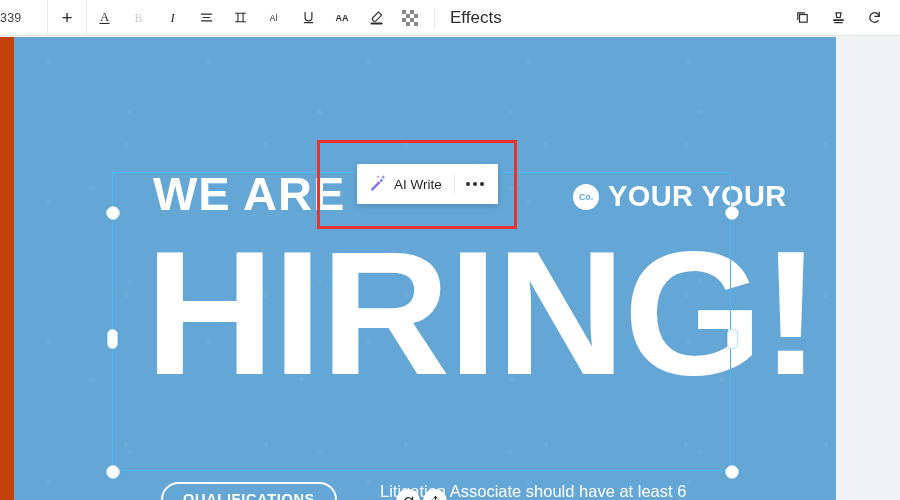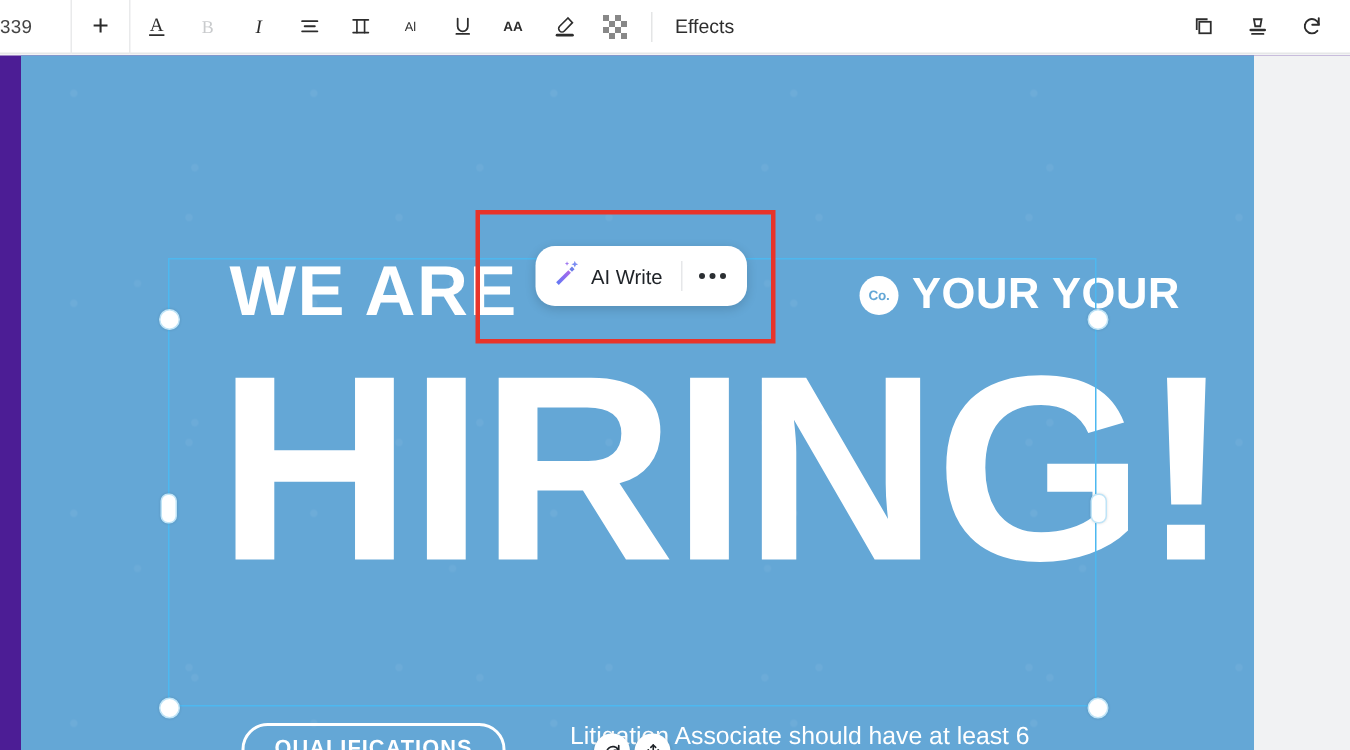--- a/index.html
+++ b/index.html
@@ -35,31 +35,31 @@
   .tool-group { display: flex; align-items: center; height: 36px; }
   .tbtn {
     width: 34px; height: 36px;
     display: flex; align-items: center; justify-content: center;
     color: #2d2d2d;
   }
   .tbtn.disabled { color: #c9cbcd; }
   .tbtn svg { display: block; }
   .divider-v { width: 1px; height: 20px; background: #e4e5e6; margin: 0 7px; }
   .effects-btn {
-    font-size: 13px; color: #2d2d2d; padding: 0 8px;
+    font-size: 17px; color: #2d2d2d; padding: 0 8px;
     height: 36px; display: flex; align-items: center;
   }
   .toolbar-right { margin-left: auto; display: flex; align-items: center; padding-right: 8px; }
   .toolbar-right .tbtn { width: 36px; }
 
   
   .canvas-wrap {
     position: absolute; left: 0; top: 37px;
     width: 900px; height: 463px;
-    background: #4c1d95;
+    background: #c2410c;
   }
   .poster {
     position: absolute; left: 14px; top: 0;
     width: 822px; height: 463px;
     background: #64a7d6;
     overflow: hidden;
   }
   .poster-noise {
     position: absolute; inset: 0;
     background-image:
@@ -137,21 +137,21 @@
   .h-tr { left: 725px; top: 169px; }
   .h-bl { left: 106px; top: 428px; }
   .h-br { left: 725px; top: 428px; }
   .h-ml { left: 107px; top: 292px; }
   .h-mr { left: 727px; top: 292px; }
 
   
   .ai-popup {
     position: absolute; left: 357px; top: 127px;
     height: 40px;
-    background: #ffffff; border-radius: 13px;
+    background: #ffffff; border-radius: 1px;
     box-shadow: 0 2px 7px rgba(0,0,0,.16);
     display: flex; align-items: center;
     padding: 0 4px 0 11px;
   }
   .ai-label {
     font-size: 13.5px; color: #1f2328; margin-left: 7px; white-space: nowrap;
   }
   .ai-sep { width: 1px; height: 20px; background: #e6e7e9; margin: 0 9px 0 12px; }
   .ai-more {
     display: flex; align-items: center; gap: 3px;

